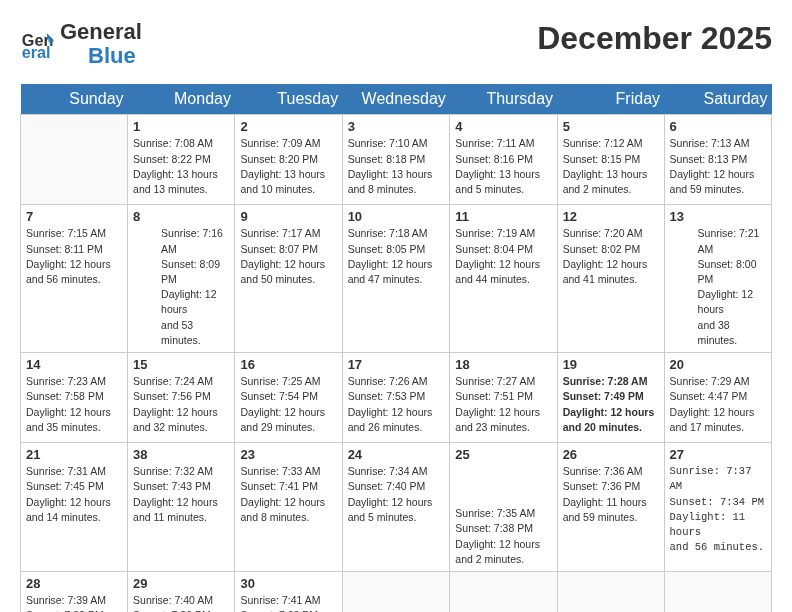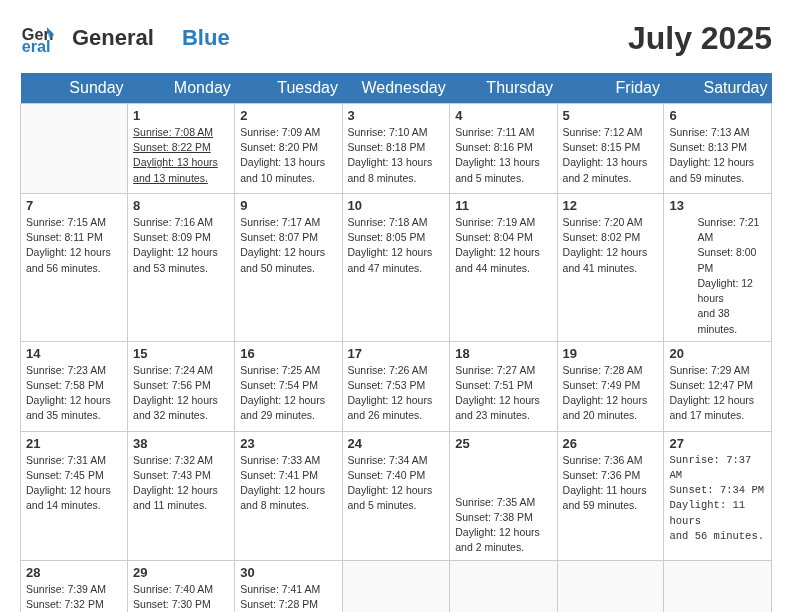--- a/index.html
+++ b/index.html
@@ -12,21 +12,21 @@
     }
     .header {
       display: flex;
       justify-content: space-between;
       align-items: flex-start;
       margin-bottom: 16px;
     }
     .logo {
       display: flex;
       align-items: center;
-      gap: 16px;
+      gap: 4px;
     }
     .logo-text {
       font-size: 22px;
       font-weight: bold;
       color: #333;
       line-height: 1.1;
     }
     .logo-icon {
       width: 36px;
       height: 36px;
@@ -86,48 +86,48 @@
 <body>
 
 <div class="header">
   <div class="logo">
     <svg class="logo-icon" viewBox="0 0 40 40">
       <text x="2" y="22" font-size="18" font-weight="bold" fill="#333">Gen</text>
       <text x="2" y="36" font-size="18" font-weight="bold" fill="#2a7dbf">eral</text>
       <polygon points="30,8 38,16 30,14" fill="#2a7dbf"></polygon>
       <polygon points="30,14 38,16 34,22" fill="#2a7dbf" opacity="0.7"></polygon>
     </svg>
-    <div style="display:flex;flex-direction:row;line-height:1.1;">
+    <div style="display:flex;flex-direction:column;line-height:1.1;">
       <span class="logo-text">General</span>
       <span class="logo-text" style="color:#2a7dbf;margin-left:28px;">Blue</span>
     </div>
   </div>
   <div class="title-block">
-    <div class="month-title">July 2025</div>
+    <div class="month-title">December 2025</div>
   </div>
 </div>
 
 <table class="calendar">
   <thead>
     <tr>
     <th>Sunday</th>
         <th>Monday</th>
         <th>Tuesday</th>
         <th>Wednesday</th>
         <th>Thursday</th>
         <th>Friday</th>
         <th>Saturday</th>
       </tr>
   </thead>
   <tbody id="calendar-body">
   <tr class="week-row">
         <td class="empty-cell"></td>
         <td>
           <span class="day-num">1</span>
-          <div class="day-info" style="white-space: pre-line; text-decoration: underline;">Sunrise: 7:08 AM
+          <div class="day-info" style="white-space: pre-line;">Sunrise: 7:08 AM
 Sunset: 8:22 PM
 Daylight: 13 hours
 and 13 minutes.</div>
         </td>
         <td>
           <span class="day-num">2</span>
           <div class="day-info" style="white-space: pre-line;">Sunrise: 7:09 AM
 Sunset: 8:20 PM
 Daylight: 13 hours
 and 10 minutes.</div>
@@ -164,21 +164,21 @@
       <tr class="week-row">
         <td>
           <span class="day-num">7</span>
           <div class="day-info" style="white-space: pre-line;">Sunrise: 7:15 AM
 Sunset: 8:11 PM
 Daylight: 12 hours
 and 56 minutes.</div>
         </td>
         <td>
           <span class="day-num">8</span>
-          <div class="day-info" style="white-space: pre-line;">Sunrise: 7:16 AM
+          <div class="day-info" style="white-space: pre-line; margin-left: 28px;">Sunrise: 7:16 AM
 Sunset: 8:09 PM
 Daylight: 12 hours
 and 53 minutes.</div>
         </td>
         <td>
           <span class="day-num">9</span>
           <div class="day-info" style="white-space: pre-line;">Sunrise: 7:17 AM
 Sunset: 8:07 PM
 Daylight: 12 hours
 and 50 minutes.</div>
@@ -243,29 +243,29 @@
         </td>
         <td>
           <span class="day-num">18</span>
           <div class="day-info" style="white-space: pre-line;">Sunrise: 7:27 AM
 Sunset: 7:51 PM
 Daylight: 12 hours
 and 23 minutes.</div>
         </td>
         <td>
           <span class="day-num">19</span>
-          <div class="day-info" style="white-space: pre-line;">Sunrise: 7:28 AM
+          <div class="day-info" style="white-space: pre-line; font-weight: bold;">Sunrise: 7:28 AM
 Sunset: 7:49 PM
 Daylight: 12 hours
 and 20 minutes.</div>
         </td>
         <td>
           <span class="day-num">20</span>
           <div class="day-info" style="white-space: pre-line;">Sunrise: 7:29 AM
-Sunset: 12:47 PM
+Sunset: 4:47 PM
 Daylight: 12 hours
 and 17 minutes.</div>
         </td>
       </tr>
       <tr class="week-row">
         <td>
           <span class="day-num">21</span>
           <div class="day-info" style="white-space: pre-line;">Sunrise: 7:31 AM
 Sunset: 7:45 PM
 Daylight: 12 hours

